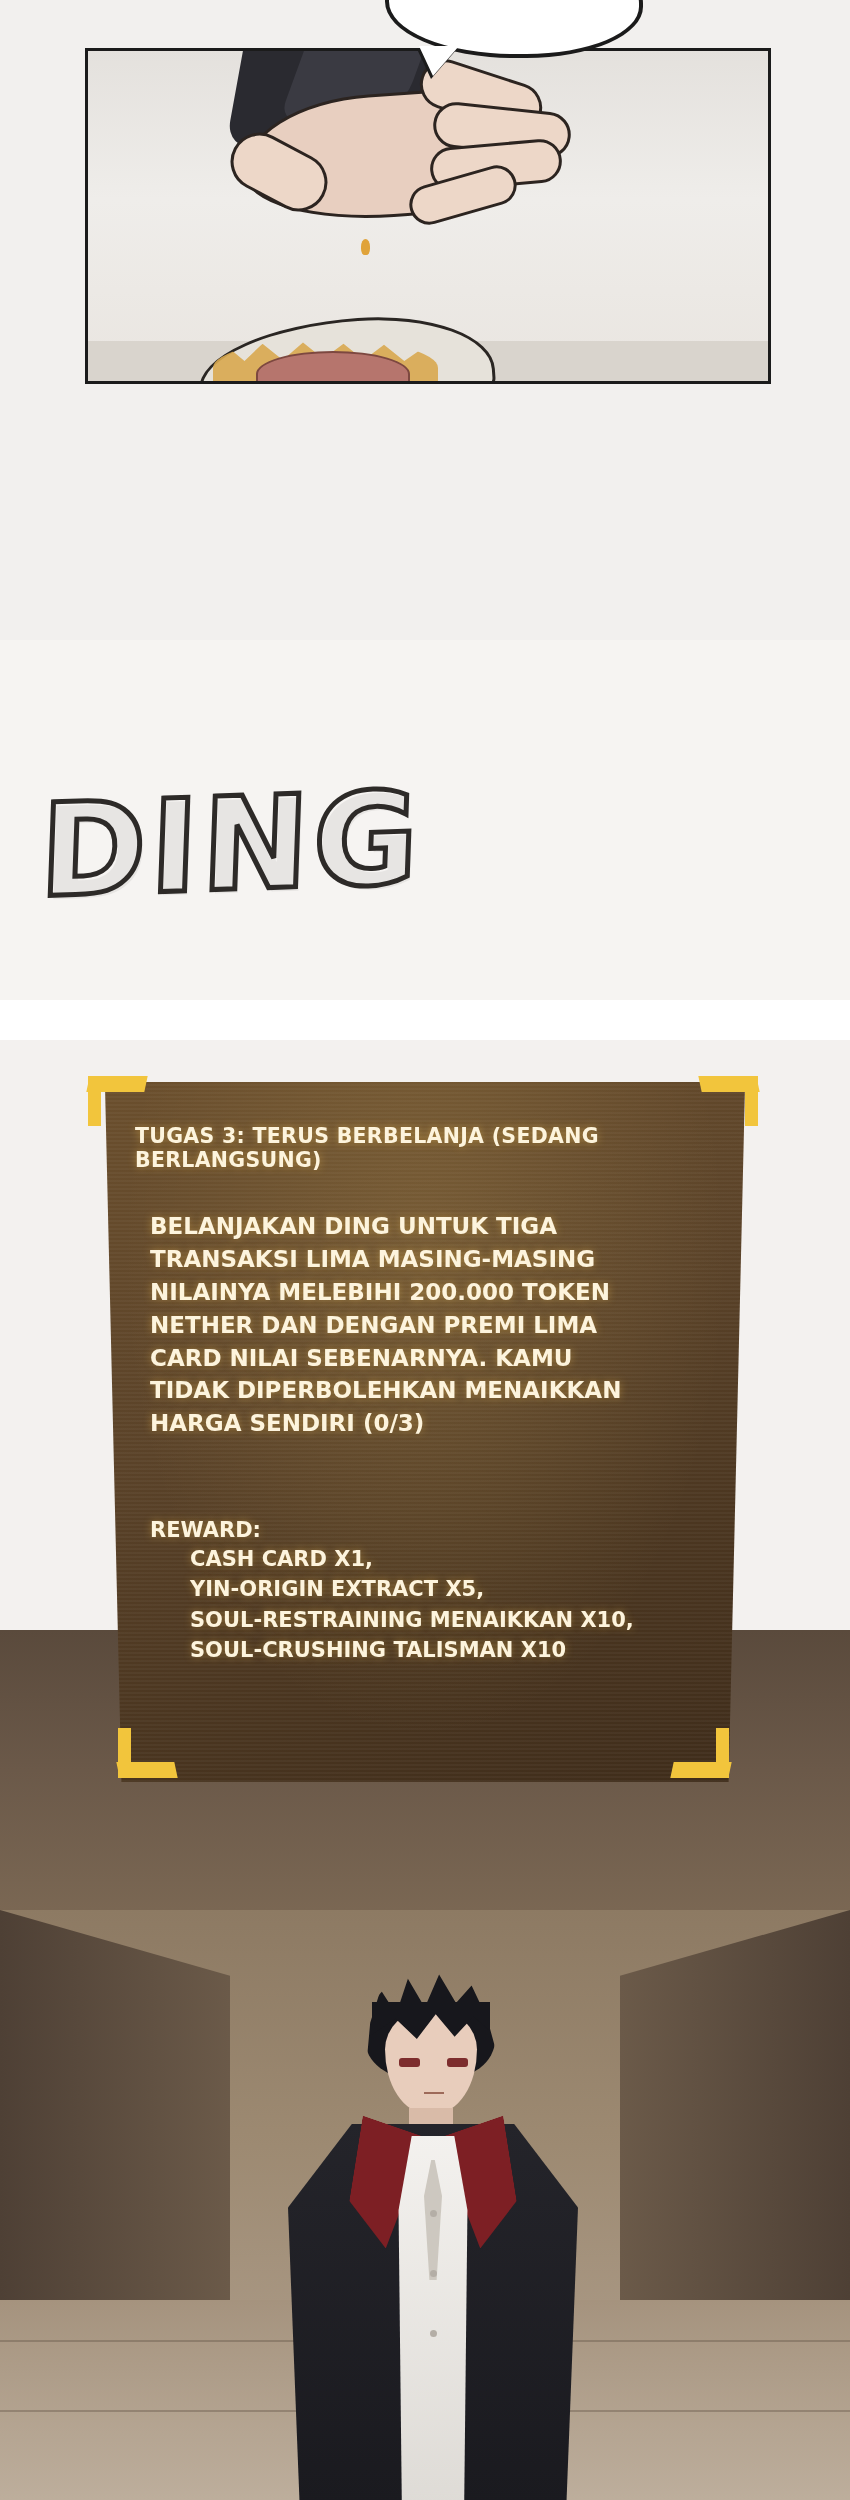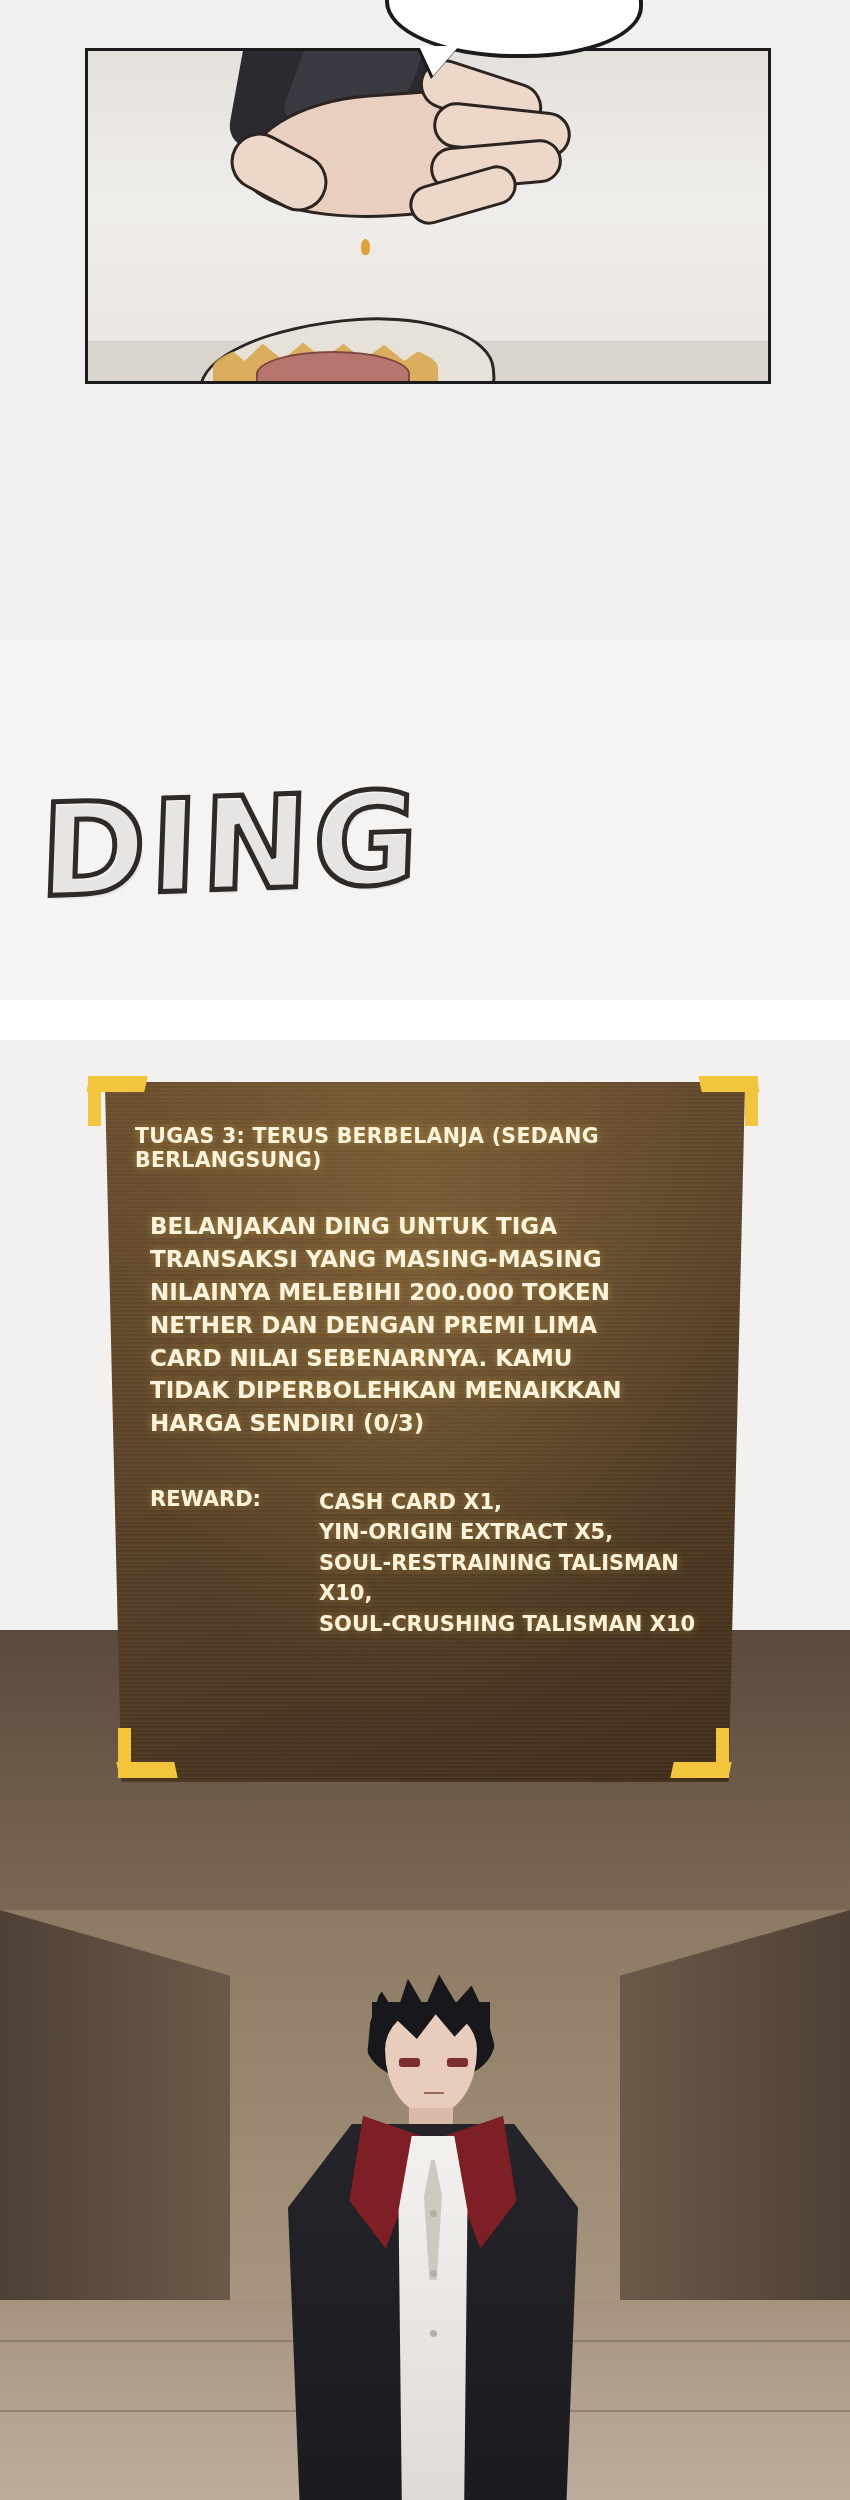--- a/index.html
+++ b/index.html
@@ -233,24 +233,25 @@
   .content-lines {
     font-family: "DejaVu Sans", sans-serif;
     font-weight: 700;
     font-size: 23px;
     line-height: 1.43;
     color: #fdf4dd;
     text-shadow: 0 0 8px rgba(255,200,80,.4);
   }
   .reward-block {
     position: absolute;
-    left: 150px; top: 447px;
+    left: 150px; top: 478px;
     width: 560px;
     display: flex;
-    gap: 18px;
+    gap: 2px;
+    flex-direction: column;
   }
   .reward-label {
     font-family: "DejaVu Sans", sans-serif;
     font-weight: 700;
     font-size: 21px;
     color: #fdf4dd;
     white-space: nowrap;
     text-shadow: 0 0 8px rgba(255,200,80,.4);
   }
   .reward-lines {
@@ -430,35 +431,35 @@
   <div class="corner bl"></div>
   <div class="corner-v bl"></div>
   <div class="corner br"></div>
   <div class="corner-v br"></div>
 
   <div class="quest-title">TUGAS 3: TERUS BERBELANJA (SEDANG BERLANGSUNG)</div>
 
   <div class="content-block">
     <div class="content-lines">
       <div>BELANJAKAN DING UNTUK TIGA</div>
-      <div>TRANSAKSI YANG MASING-MASING</div>
+      <div>TRANSAKSI LIMA MASING-MASING</div>
       <div>NILAINYA MELEBIHI 200.000 TOKEN</div>
       <div>NETHER DAN DENGAN PREMI LIMA</div>
       <div>CARD NILAI SEBENARNYA. KAMU</div>
       <div>TIDAK DIPERBOLEHKAN MENAIKKAN</div>
       <div>HARGA SENDIRI (0/3)</div>
     </div>
   </div>
 
   <div class="reward-block">
     <div class="reward-label">REWARD:</div>
     <div class="reward-lines">
       <div>CASH CARD X1,</div>
       <div>YIN-ORIGIN EXTRACT X5,</div>
-      <div>SOUL-RESTRAINING TALISMAN X10,</div>
+      <div>SOUL-RESTRAINING MENAIKKAN X10,</div>
       <div>SOUL-CRUSHING TALISMAN X10</div>
     </div>
   </div>
 </div>
 
 <div class="panel3">
   <div class="wall-l"></div>
   <div class="wall-r"></div>
   <div class="floor3">
     <div class="floor-line" style="left:0; top:40px; width:850px;"></div>

